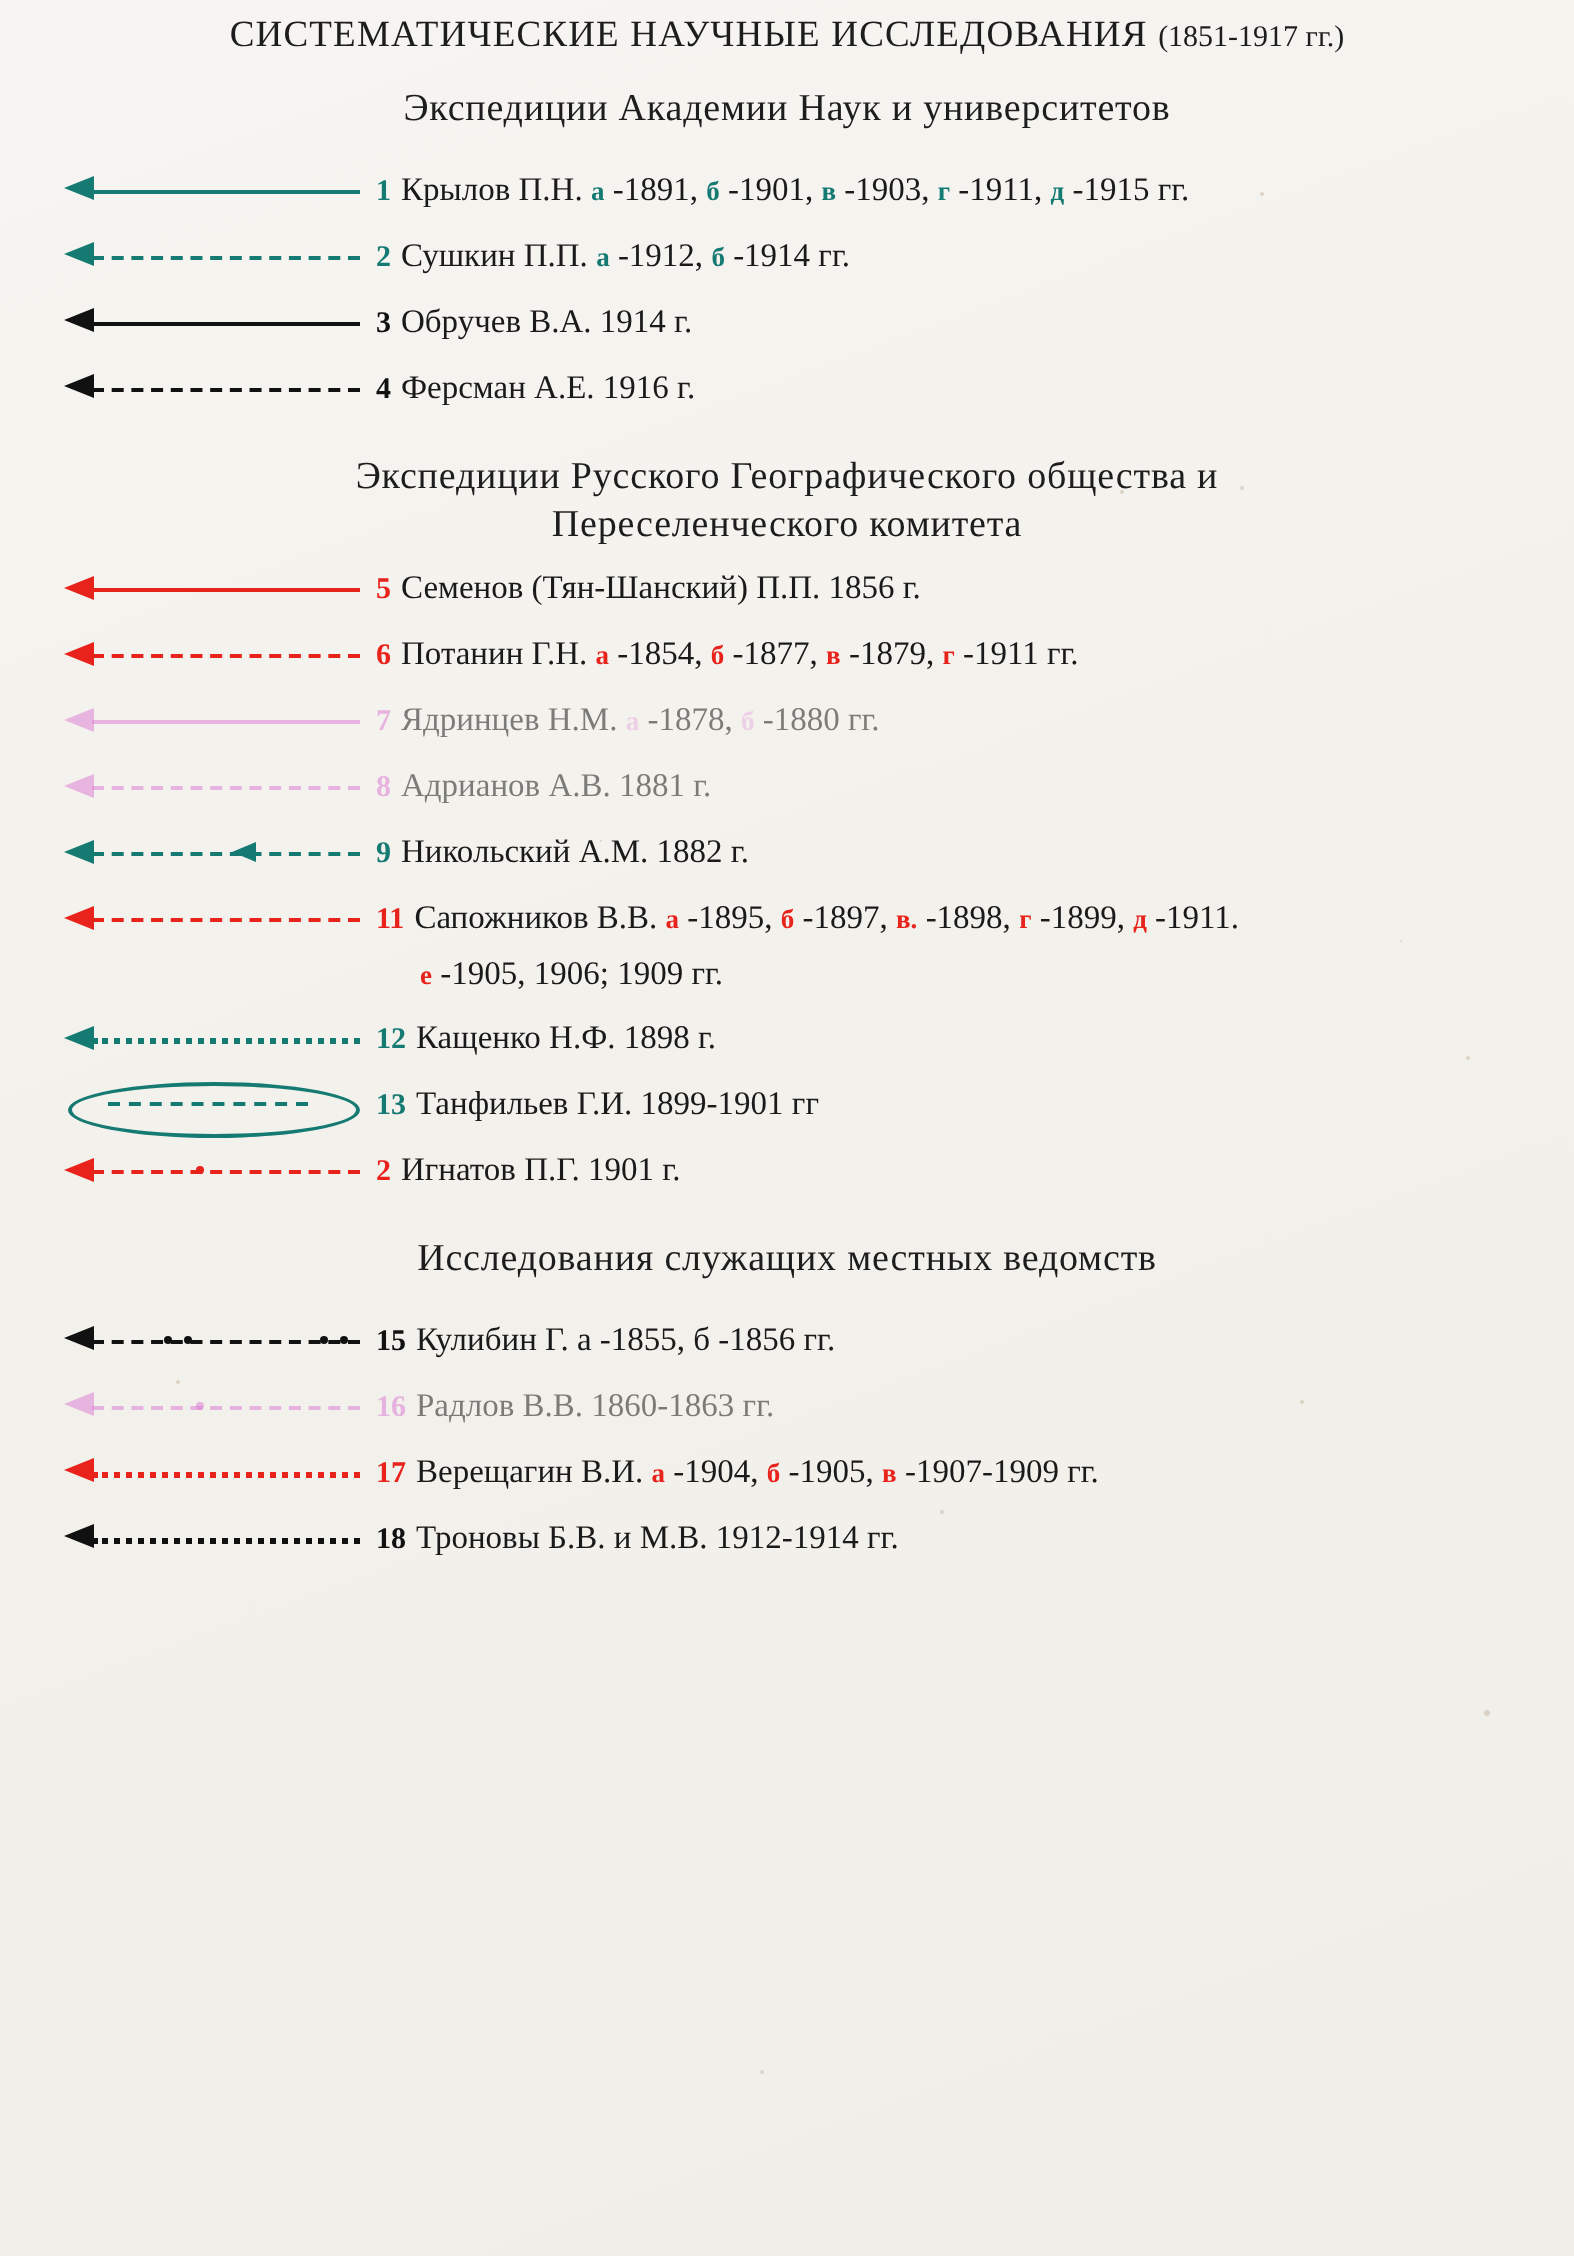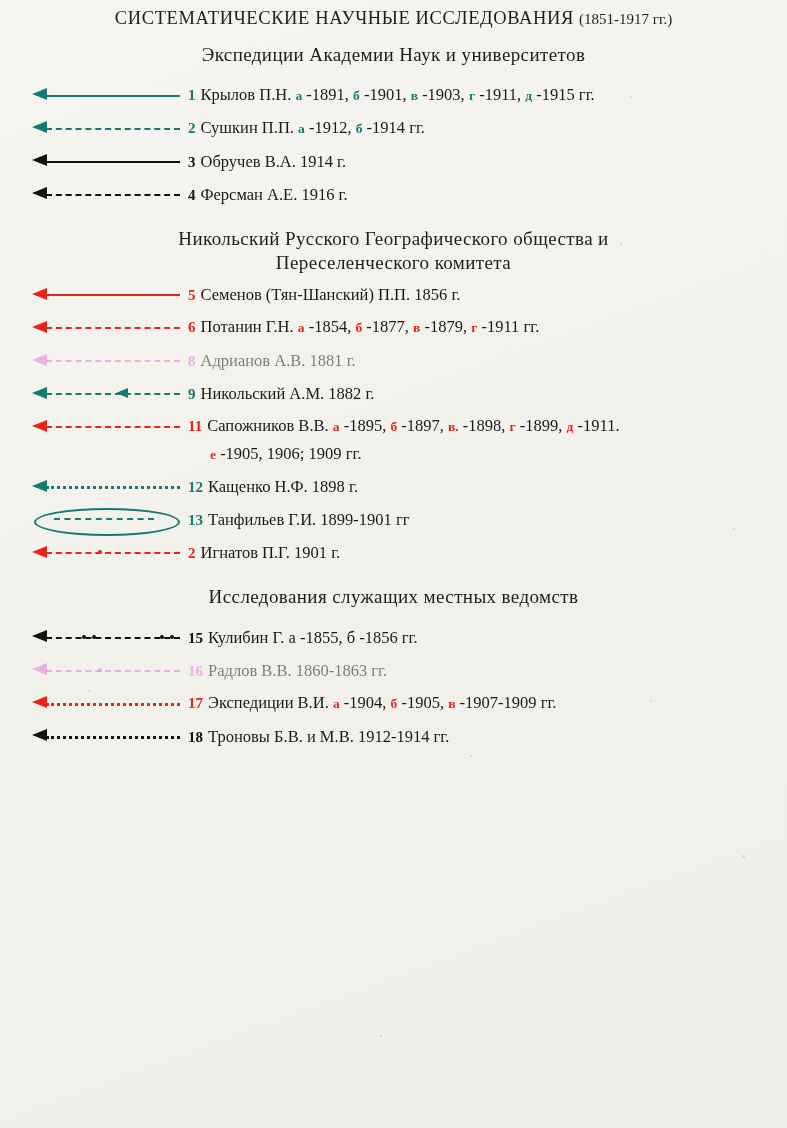--- a/index.html
+++ b/index.html
@@ -189,37 +189,44 @@
             <div class="sym">
               <span class="head" style="border-right-color:#111111"></span>
               <span class="line" style="border-top-color:#111111;border-top-style:dashed;"></span>
             </div>
             <div class="txt"><span class="num" style="color:#111111">4</span><span>Ферсман А.Е.  1916  г.</span></div>
           </div>
         </div>
       </div>
       <div style="margin-top: 18px;">
         <div class="section-title two-line">
-          <div>Никольский Русского Географического общества и</div>
+          <div>Экспедиции Русского Географического общества и</div>
           <div>Переселенческого  комитета</div>
         </div>
         <div class="rows" style="">
           <div class="row">
             <div class="sym">
               <span class="head" style="border-right-color:#e8231c"></span>
               <span class="line" style="border-top-color:#e8231c;border-top-style:solid;"></span>
             </div>
             <div class="txt"><span class="num" style="color:#e8231c">5</span><span>Семенов (Тян-Шанский) П.П. 1856 г.</span></div>
           </div>
           <div class="row">
             <div class="sym">
               <span class="head" style="border-right-color:#e8231c"></span>
               <span class="line" style="border-top-color:#e8231c;border-top-style:dashed;"></span>
             </div>
             <div class="txt"><span class="num" style="color:#e8231c">6</span><span>Потанин Г.Н.</span> <span class="sub" style="color:#e8231c">а</span> <span>-1854,</span> <span class="sub" style="color:#e8231c">б</span> <span>-1877,</span> <span class="sub" style="color:#e8231c">в</span> <span>-1879,</span> <span class="sub" style="color:#e8231c">г</span> <span>-1911 гг.</span></div>
+          </div>
+          <div class="row">
+            <div class="sym">
+              <span class="head faded" style="border-right-color:#dd7fd6"></span>
+              <span class="line faded" style="border-top-color:#dd7fd6;border-top-style:solid;"></span>
+            </div>
+            <div class="txt faded"><span class="num" style="color:#dd7fd6">7</span><span>Ядринцев Н.М.</span> <span class="sub faded" style="color:#dd7fd6">а</span> <span>-1878,</span> <span class="sub faded" style="color:#dd7fd6">б</span> <span>-1880 гг.</span></div>
           </div>
           <div class="row">
             <div class="sym">
               <span class="head faded" style="border-right-color:#dd7fd6"></span>
               <span class="line faded" style="border-top-color:#dd7fd6;border-top-style:dashed;"></span>
             </div>
             <div class="txt faded"><span class="num" style="color:#dd7fd6">8</span><span>Адрианов А.В. 1881 г.</span></div>
           </div>
           <div class="row">
             <div class="sym">
@@ -283,21 +290,21 @@
               <span class="line faded" style="border-top-color:#dd7fd6;border-top-style:dashed;"></span>
               <span class="dot faded" style="left:78px;background:#dd7fd6"></span>
             </div>
             <div class="txt faded"><span class="num" style="color:#dd7fd6">16</span><span>Радлов В.В.   1860-1863 гг.</span></div>
           </div>
           <div class="row">
             <div class="sym">
               <span class="head" style="border-right-color:#e8231c"></span>
               <span class="line" style="border-top-color:#e8231c;border-top-style:dotted;border-top-width:3.2px;"></span>
             </div>
-            <div class="txt"><span class="num" style="color:#e8231c">17</span><span>Экспедиции В.И.</span> <span class="sub" style="color:#e8231c">а</span> <span>-1904,</span> <span class="sub" style="color:#e8231c">б</span> <span>-1905,</span> <span class="sub" style="color:#e8231c">в</span> <span>-1907-1909 гг.</span></div>
+            <div class="txt"><span class="num" style="color:#e8231c">17</span><span>Верещагин В.И.</span> <span class="sub" style="color:#e8231c">а</span> <span>-1904,</span> <span class="sub" style="color:#e8231c">б</span> <span>-1905,</span> <span class="sub" style="color:#e8231c">в</span> <span>-1907-1909 гг.</span></div>
           </div>
           <div class="row">
             <div class="sym">
               <span class="head" style="border-right-color:#111111"></span>
               <span class="line" style="border-top-color:#111111;border-top-style:dotted;border-top-width:3.2px;"></span>
             </div>
             <div class="txt"><span class="num" style="color:#111111">18</span><span>Троновы Б.В.  и  М.В. 1912-1914 гг.</span></div>
           </div>
         </div>
       </div>

